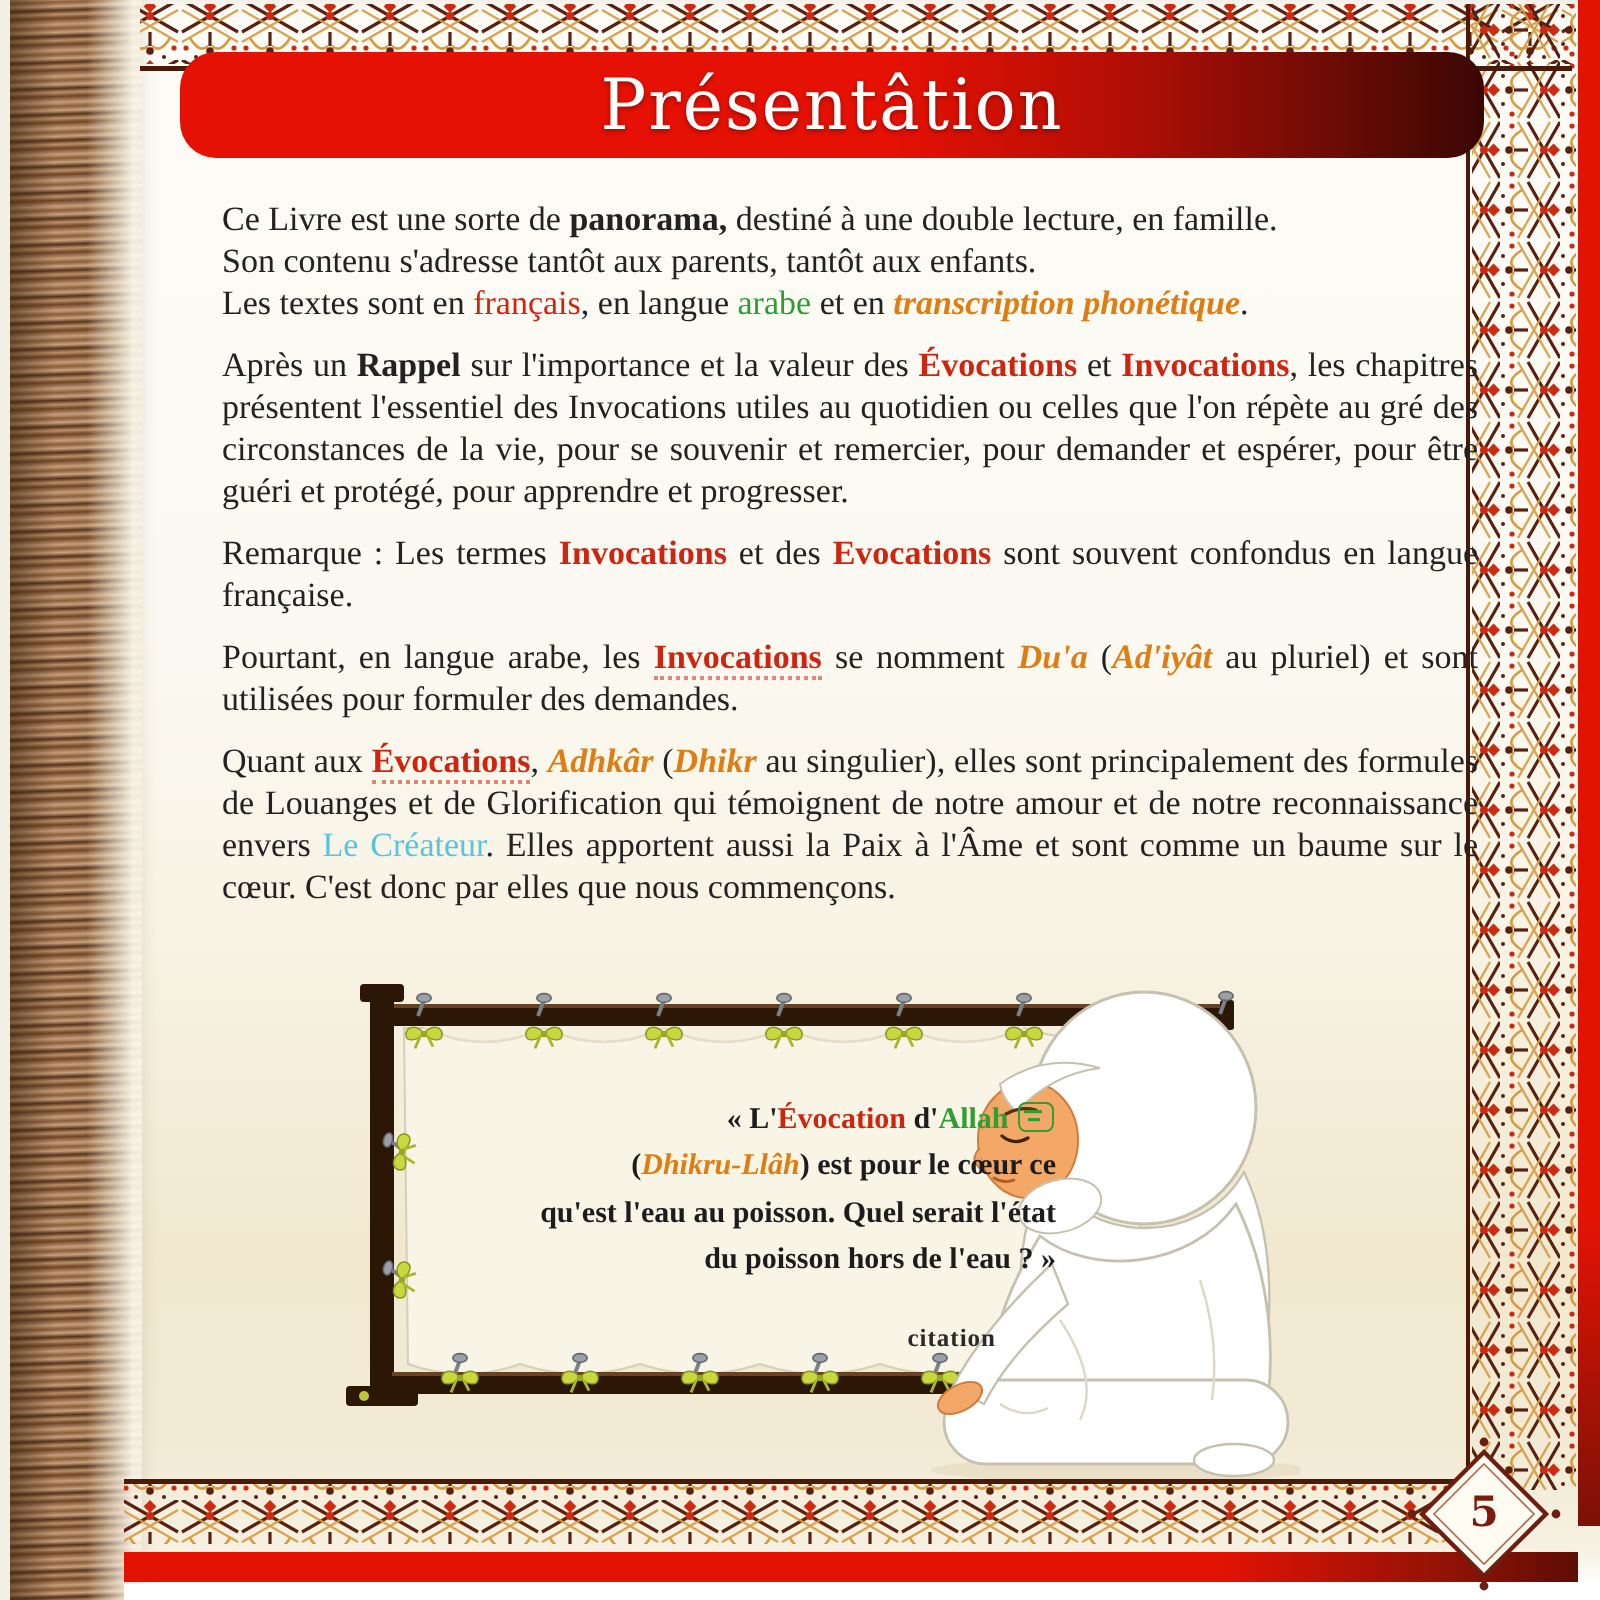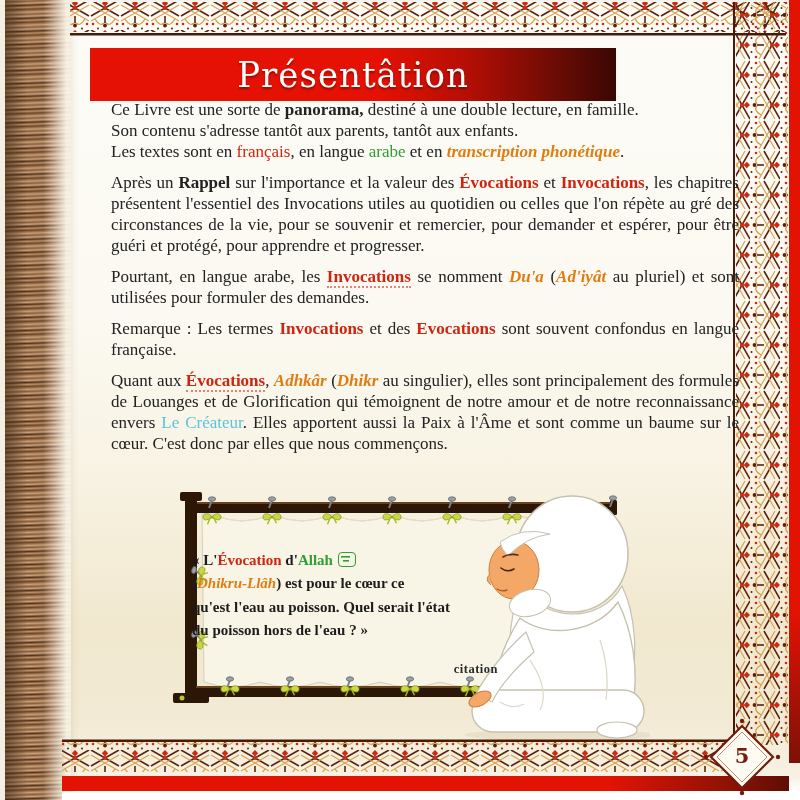--- a/index.html
+++ b/index.html
@@ -16,23 +16,23 @@
   
   .page{position:absolute;left:62px;top:0;right:0;bottom:0;z-index:0;
     background:linear-gradient(180deg,#fcfbf6 0%,#fbf9f1 40%,#f8f3e4 58%,#f1e8cf 78%,#f2ead4 90%,#f6f1e2 97%,#ffffff 99%);
     box-shadow:inset 10px 0 14px -8px rgba(90,55,25,.45);
   }
   .photo-bottom{position:absolute;left:62px;top:792px;right:0;bottom:0;background:#ffffff;z-index:2;}
 
   .borders-overlay{position:absolute;left:0;top:0;z-index:3;pointer-events:none;}
 
   
-  .banner{position:absolute;left:90px;top:48px;width:526px;height:53px;z-index:4;
+  .banner{position:absolute;left:90px;top:26px;width:652px;height:53px;z-index:4;
     background:linear-gradient(90deg,#e41104 0%,#e41104 55%,#b40e05 72%,#6e0c05 88%,#3a0703 100%);
-    display:flex;align-items:center;justify-content:center;}
+    display:flex;align-items:center;justify-content:center;border-radius:18px;}
   .banner-title{font-family:"DejaVu Serif",serif;font-size:34px;color:#ffffff;letter-spacing:1px;
     text-shadow:0 1px 2px rgba(60,0,0,.45);transform:scaleY(1.04);}
 
   
   .body-text{position:absolute;left:95px;top:99px;width:628px;z-index:5;
     font-size:17px;line-height:21px;color:#222;text-align:justify;margin-left:16px;}
   .para{margin:0 0 10px 0;}
 
   .sg-plain{}
   .sg-bold{font-weight:bold;}
@@ -44,21 +44,21 @@
   .sg-cyan{color:var(--accent-cyan,#58c5dc);}
   .sg-honorific{display:inline-block;width:16px;height:13px;border:1.6px solid var(--accent-green,#2f9e33);border-radius:4px;
     vertical-align:-2px;margin:0 1px;
     background-image:linear-gradient(var(--accent-green,#2f9e33),var(--accent-green,#2f9e33)),linear-gradient(var(--accent-green,#2f9e33),var(--accent-green,#2f9e33));
     background-repeat:no-repeat;background-size:9px 1.6px,6px 1.6px;background-position:2px 3px,4px 7px;}
 
   
   .illustration{position:absolute;left:170px;top:490px;z-index:2;}
   .quote-box{position:absolute;left:192px;top:549px;width:336px;z-index:5;}
   .quote-text{font-family:"Liberation Serif",serif;font-weight:bold;font-size:15px;line-height:1.55;
-    color:#1c1c1c;text-align:left;}
+    color:#1c1c1c;text-align:right;}
   .quote-attr{font-family:"Liberation Serif",serif;text-align:right;padding-right:30px;font-size:12.5px;
     font-weight:bold;color:#2a2a2a;margin-top:20px;letter-spacing:.5px;}
 
   
   .page-number{position:absolute;left:726px;top:743px;width:32px;z-index:6;text-align:center;
     font-family:"DejaVu Serif",serif;font-weight:bold;font-size:21px;color:#7d1b0c;}
 </style>
 </head>
 <body>
 
@@ -123,22 +123,22 @@
     </g>
   </svg>
 
   <div class="banner">
     <span class="banner-title">Présentâtion</span>
   </div>
 
   <div class="body-text">
     <p class="para"><span class="sg-plain">Ce Livre est une sorte de </span><span class="sg-bold">panorama,</span><span class="sg-plain"> destiné à une double lecture, en famille.</span><br><span class="sg-plain">Son contenu s'adresse tantôt aux parents, tantôt aux enfants.</span><br><span class="sg-plain">Les textes sont en </span><span class="sg-red">français</span><span class="sg-plain">, en langue </span><span class="sg-green">arabe</span><span class="sg-plain"> et en </span><span class="sg-orange">transcription phonétique</span><span class="sg-plain">.</span></p>
     <p class="para"><span class="sg-plain">Après un </span><span class="sg-bold">Rappel</span><span class="sg-plain"> sur l'importance et la valeur des </span><span class="sg-redbold">Évocations</span><span class="sg-plain"> et </span><span class="sg-redbold">Invocations</span><span class="sg-plain">, les chapitres présentent l'essentiel des Invocations utiles au quotidien ou celles que l'on répète au gré des circonstances de la vie, pour se souvenir et remercier, pour demander et espérer, pour être guéri et protégé, pour apprendre et progresser.</span></p>
+    <p class="para"><span class="sg-plain">Remarque : Les termes </span><span class="sg-redbold">Invocations</span><span class="sg-plain"> et des </span><span class="sg-redbold">Evocations</span><span class="sg-plain"> sont souvent confondus en langue française.</span></p>
     <p class="para"><span class="sg-plain">Pourtant, en langue arabe, les </span><span class="sg-redbold_u">Invocations</span><span class="sg-plain"> se nomment </span><span class="sg-orange">Du'a</span><span class="sg-plain"> (</span><span class="sg-orange">Ad'iyât</span><span class="sg-plain"> au pluriel) et sont utilisées pour formuler des demandes.</span></p>
-    <p class="para"><span class="sg-plain">Remarque : Les termes </span><span class="sg-redbold">Invocations</span><span class="sg-plain"> et des </span><span class="sg-redbold">Evocations</span><span class="sg-plain"> sont souvent confondus en langue française.</span></p>
     <p class="para"><span class="sg-plain">Quant aux </span><span class="sg-redbold_u">Évocations</span><span class="sg-plain">, </span><span class="sg-orange">Adhkâr</span><span class="sg-plain"> (</span><span class="sg-orange">Dhikr</span><span class="sg-plain"> au singulier), elles sont principalement des formules de Louanges et de Glorification qui témoignent de notre amour et de notre reconnaissance envers </span><span class="sg-cyan">Le Créateur</span><span class="sg-plain">. Elles apportent aussi la Paix à l'Âme et sont comme un baume sur le cœur. C'est donc par elles que nous commençons.</span></p>
   </div>
 
   <svg class="illustration" width="480" height="252" viewBox="0 0 480 252">
     <defs>
       <g id="bowShape">
         <path d="M0,0 C-4,-6 -11,-4 -10,1 C-9,5 -3,3 0,0 Z" fill="#c9d83f" stroke="#86951c" stroke-width="0.8"></path>
         <path d="M0,0 C4,-6 11,-4 10,1 C9,5 3,3 0,0 Z" fill="#c9d83f" stroke="#86951c" stroke-width="0.8"></path>
         <path d="M-2,1 L-5,8 M2,1 L5,7" stroke="#a8b82c" stroke-width="1.6" fill="none"></path>
         <circle cx="0" cy="0" r="1.8" fill="#98a824"></circle>

